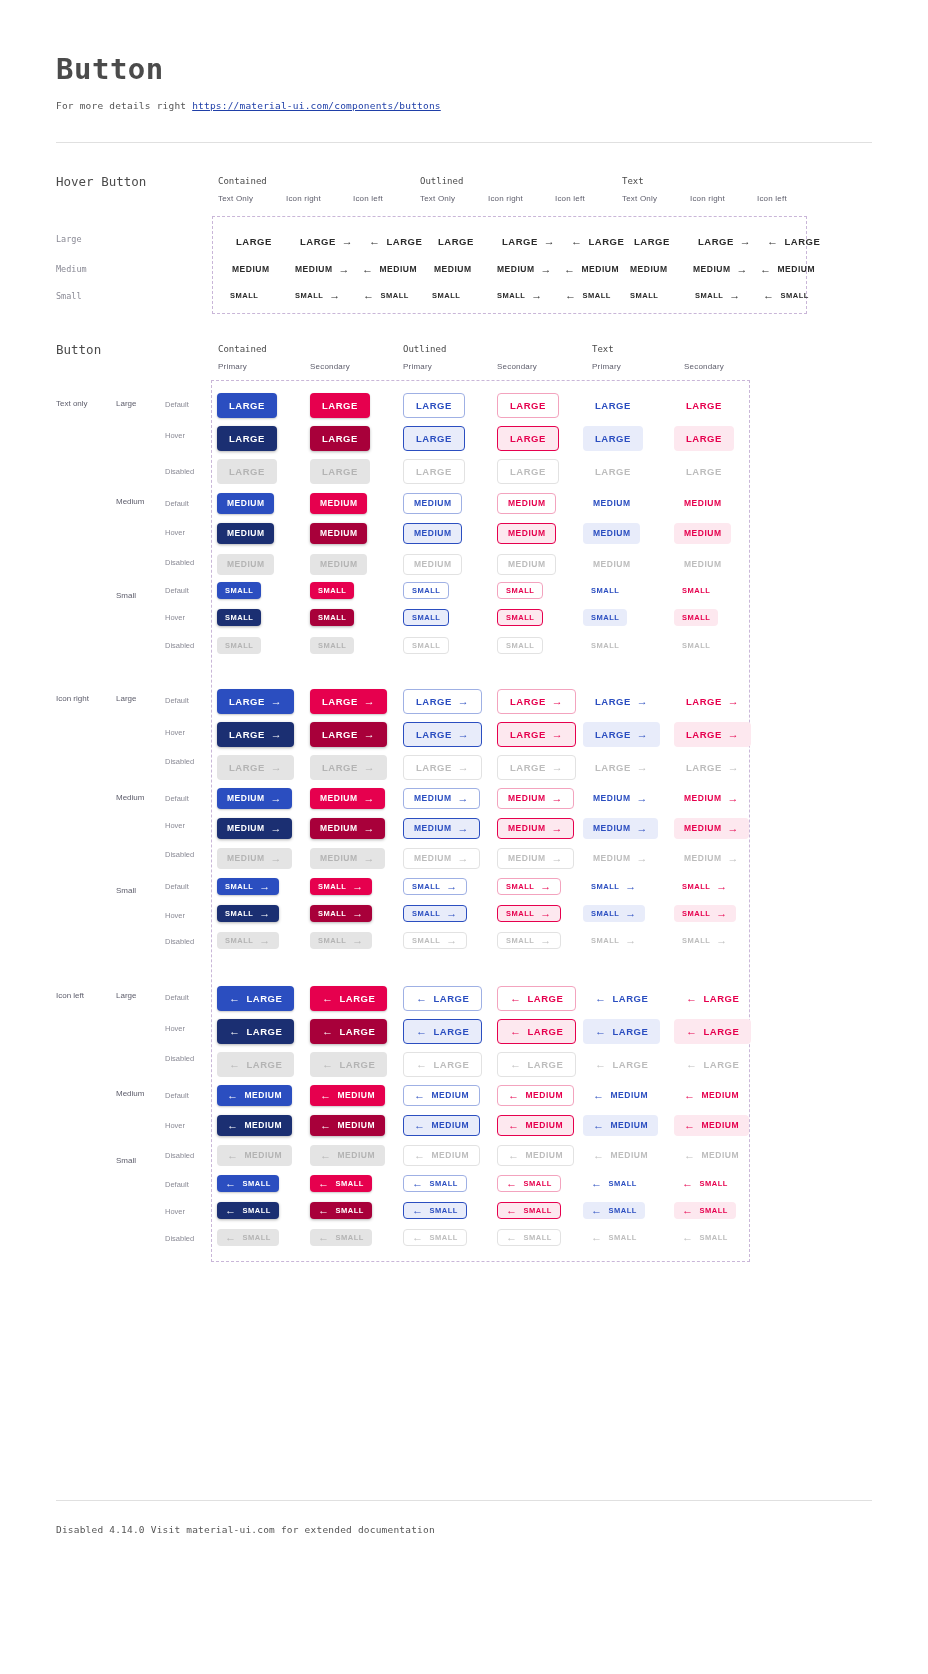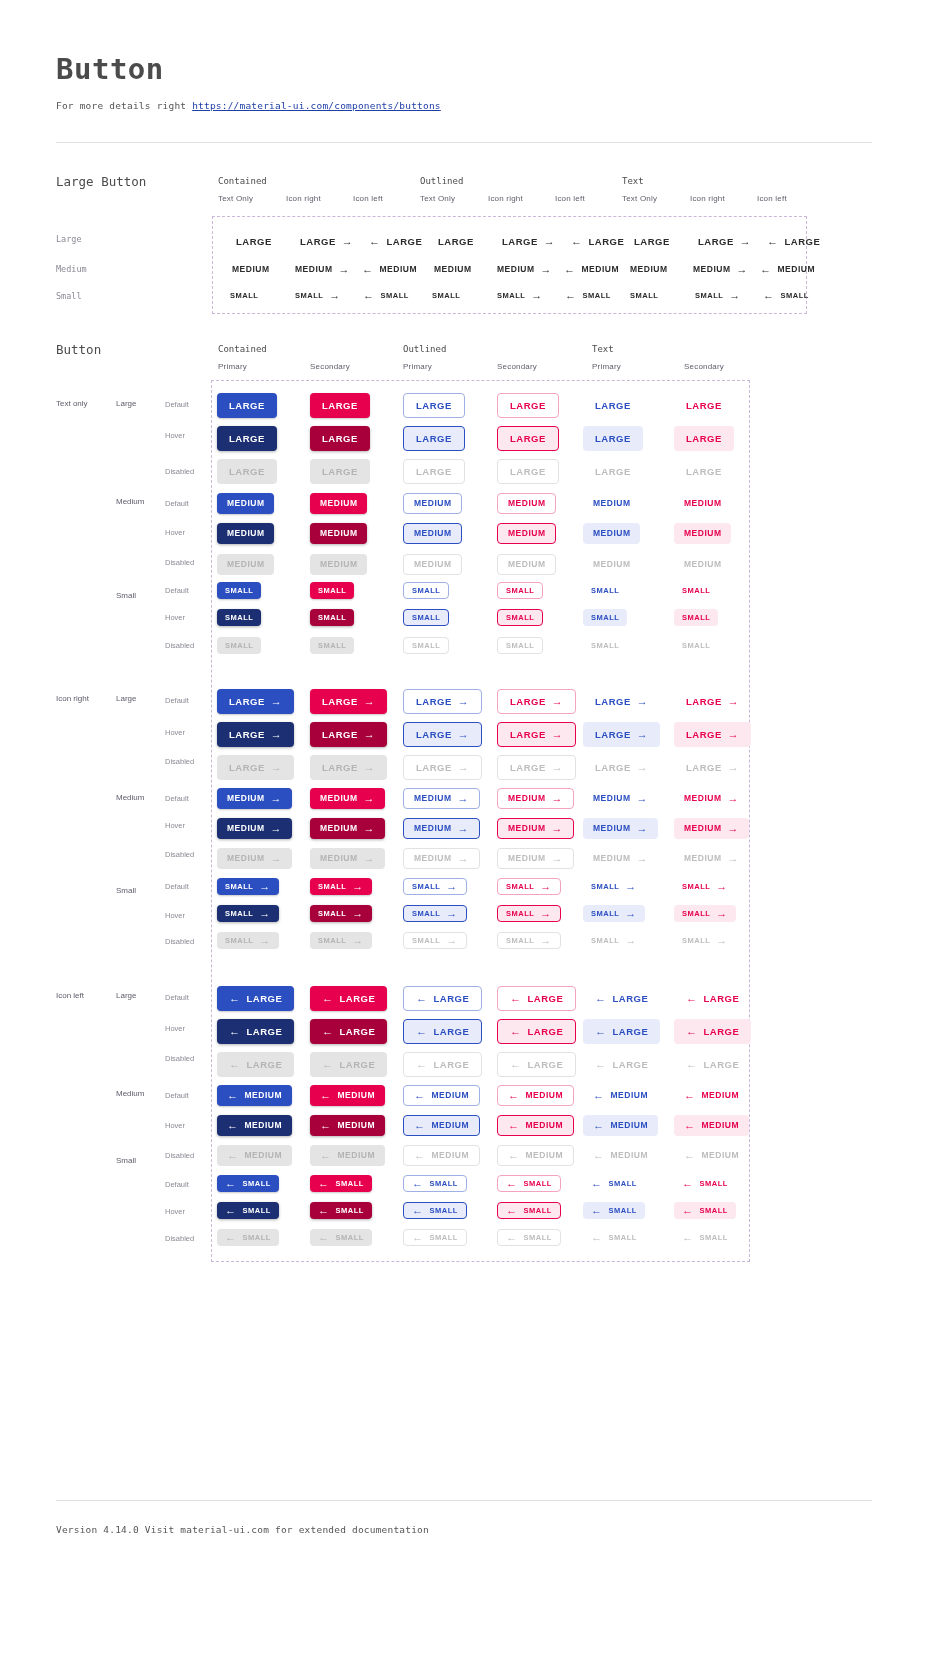--- a/index.html
+++ b/index.html
@@ -122,21 +122,21 @@
 </style>
 </head>
 <body>
 
 <div class="page">
 
   <div class="title">Button</div>
   <div class="subtitle"><span>For more details right </span><a href="#">https://material-ui.com/components/buttons</a></div>
   <div class="rule-top"></div>
 
-  <div class="section-title" style="left:56px; top:174px;">Large Button</div>
+  <div class="section-title" style="left:56px; top:174px;">Hover Button</div>
 
   <div class="col-group" style="left:218px; top:176px;">Contained</div>
   <div class="col-group" style="left:420px; top:176px;">Outlined</div>
   <div class="col-group" style="left:622px; top:176px;">Text</div>
 
   <div class="col-sub" style="left:218px; top:194px;">Text Only</div>
   <div class="col-sub" style="left:286px; top:194px;">Icon right</div>
   <div class="col-sub" style="left:353px; top:194px;">Icon left</div>
 
   <div class="col-sub" style="left:420px; top:194px;">Text Only</div>
@@ -937,15 +937,15 @@
   <div class="btn s-small t-dis" style="left:583px; top:1229px;">
       <span class="arw">←</span>
       <span>SMALL</span>
     </div>
   <div class="btn s-small t-dis" style="left:674px; top:1229px;">
       <span class="arw">←</span>
       <span>SMALL</span>
     </div>
 
   <div class="rule-bottom"></div>
-  <div class="footer">Version 4.14.0 Visit material-ui.com for extended documentation</div>
+  <div class="footer">Disabled 4.14.0 Visit material-ui.com for extended documentation</div>
 
 </div>
 
 </body></html>

